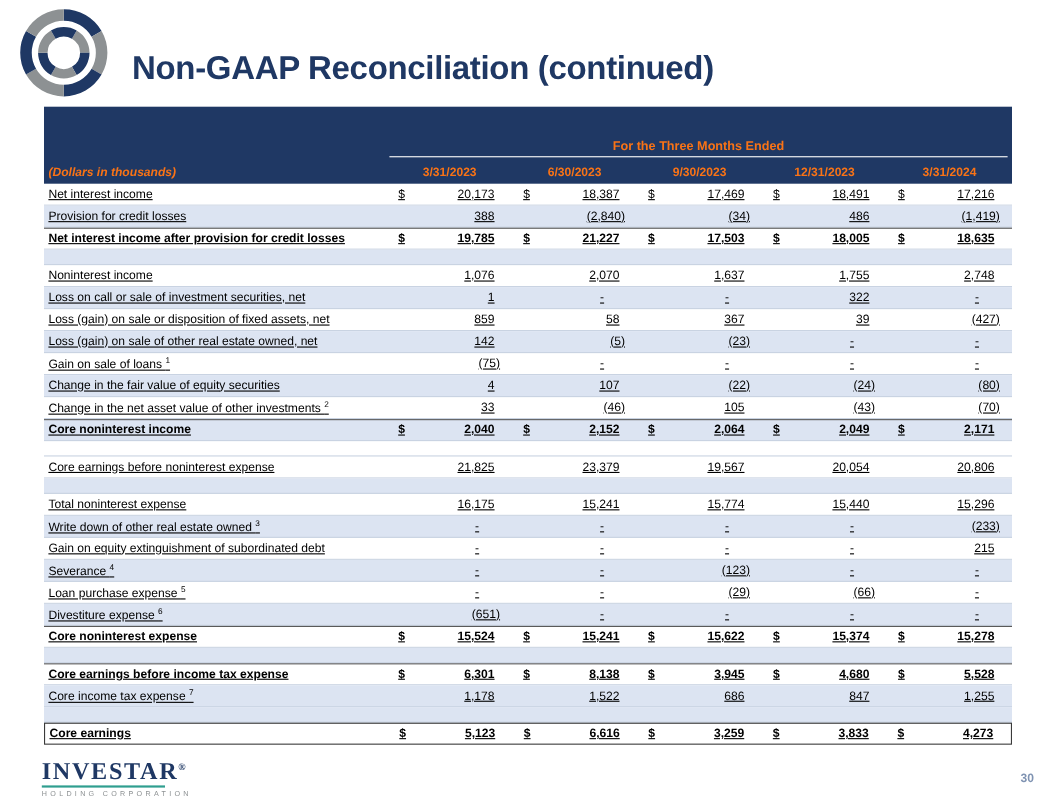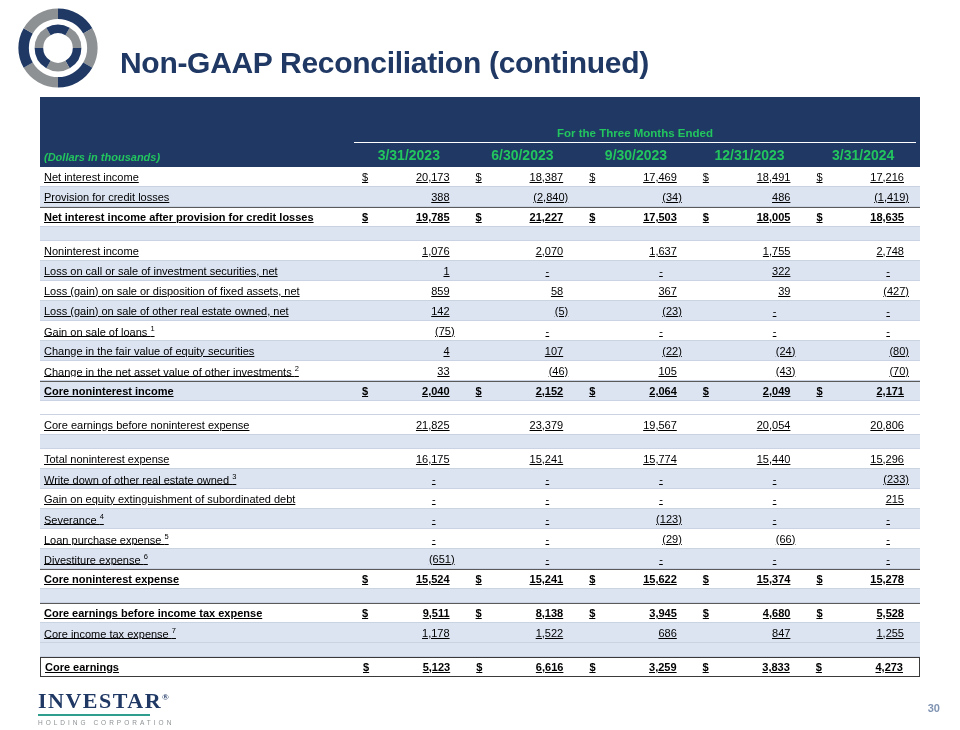--- a/index.html
+++ b/index.html
@@ -12,33 +12,33 @@
     width:960px;height:730px;position:relative;background:#ffffff;
     font-family:"Liberation Sans", sans-serif;overflow:hidden;
   }
   .logo{position:absolute;left:10px;top:6px;}
   .slide-title{
     position:absolute;left:120px;top:26px;
     font-size:30px;font-weight:bold;color:var(--navy);letter-spacing:-0.3px;
     white-space:nowrap;
   }
   .table-wrap{position:absolute;left:40px;top:97px;width:880px;}
-  .thead{background:var(--navy);color:#22c55e;}
+  .thead{background:var(--navy);color:#f97316;}
   .thead-top{display:grid;grid-template-columns:312px 1fr;height:46px;align-items:end;}
   .thead-span{
     text-align:center;font-weight:bold;font-size:11.5px;
     border-bottom:1.5px solid #fff;padding-bottom:3px;margin:0 4px 0 2px;
   }
   .thead-bottom{
     display:grid;grid-template-columns:312px repeat(5,1fr);
     height:24px;align-items:end;padding-bottom:4px;
   }
   .dollars-label{font-style:italic;font-weight:bold;font-size:11px;padding-left:4px;white-space:nowrap;}
   .date-cols{display:contents;}
-  .col-head{text-align:center;font-weight:bold;font-size:14px;}
+  .col-head{text-align:center;font-weight:bold;font-size:11px;}
   .tbody{width:100%;text-decoration:underline;}
   .trow{
     display:grid;grid-template-columns:312px repeat(5,1fr);
     height:20px;align-items:center;font-size:11px;color:#000;
     border-bottom:1px solid var(--hair);
   }
   .trow.blankrow{height:14px;}
   .trow.shade{background:var(--shade);}
   .trow.boldrow{font-weight:bold;}
   .trow.topline{border-top:1px solid #5a5a5a;}
@@ -627,21 +627,21 @@
         </div>
         <div class="cell valcell">
           <span class="dsign"></span>
           <span class="num"></span>
         </div>
       </div>
       <div class="trow boldrow topline">
         <div class="cell labcell">Core earnings before income tax expense</div>
         <div class="cell valcell">
           <span class="dsign">$</span>
-          <span class="num">9,511</span>
+          <span class="num">6,301</span>
         </div>
         <div class="cell valcell">
           <span class="dsign">$</span>
           <span class="num">8,138</span>
         </div>
         <div class="cell valcell">
           <span class="dsign">$</span>
           <span class="num">3,945</span>
         </div>
         <div class="cell valcell">

